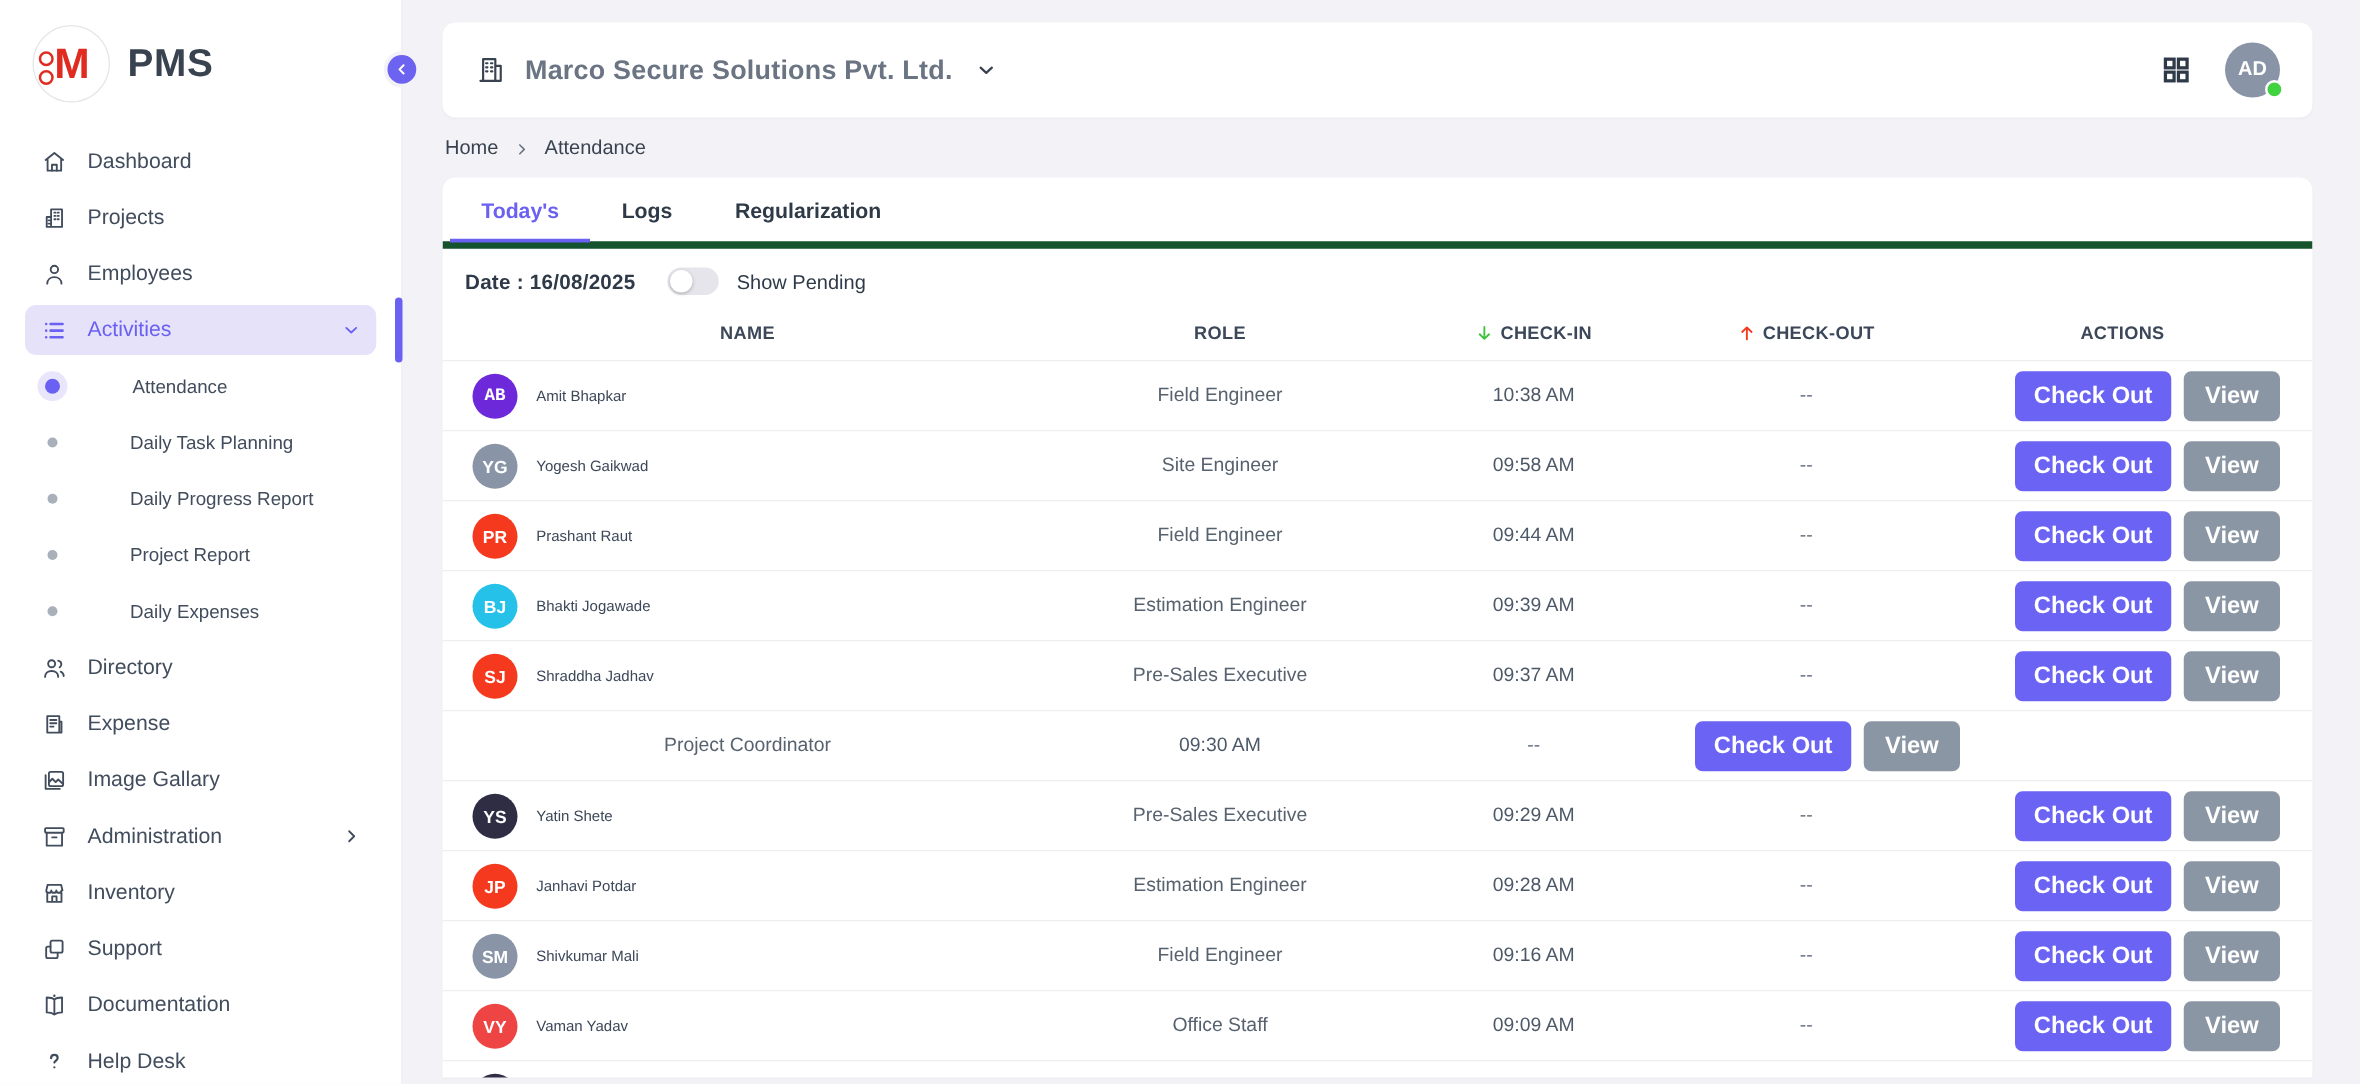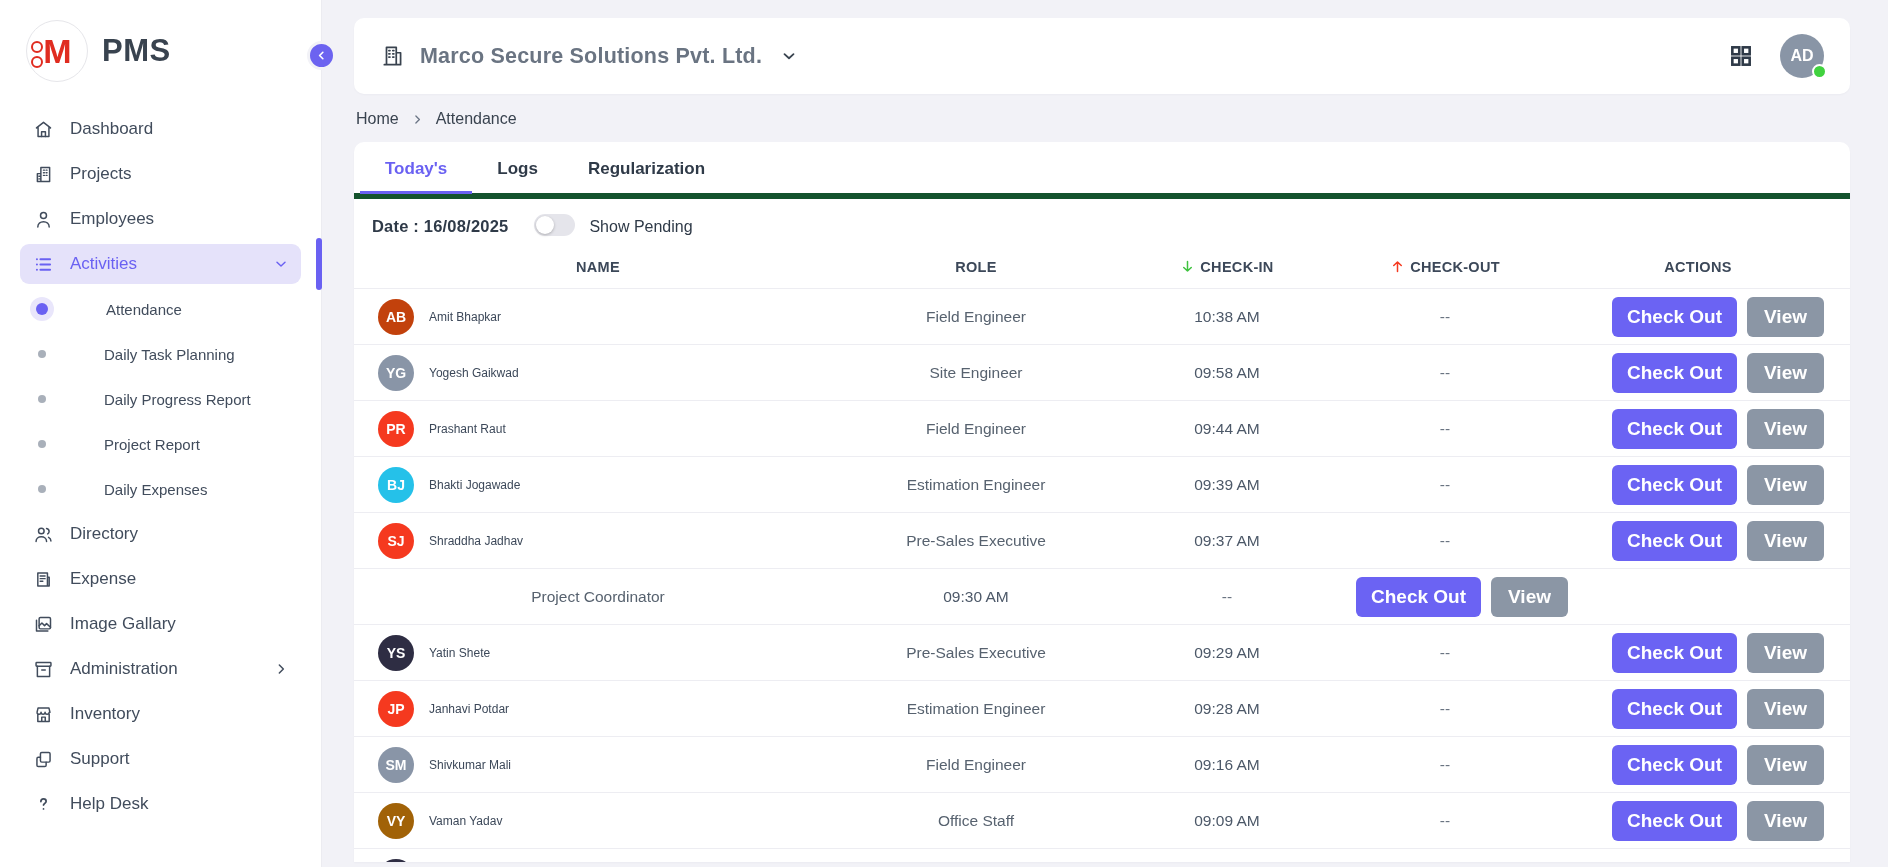--- a/index.html
+++ b/index.html
@@ -245,20 +245,30 @@
             <rect x="8.5" y="4" width="11" height="11" rx="1.5"></rect>
             <path d="M15 15v3.5A1.5 1.5 0 0 1 13.5 20H6a1.5 1.5 0 0 1-1.5-1.5V11A1.5 1.5 0 0 1 6 9.5h2.5"></path>
           </svg>
         </span>
     <span class="s-label">Support</span>
     <span class="s-trail"></span>
   </div>
       <div class="side-item">
     <span class="s-icon">
           <svg viewBox="0 0 24 24">
+            <path d="M12 6.5C10.4 5 8 4.6 5 4.6v13.6c3 0 5 .5 7 2 2-1.5 4-2 7-2V4.6c-3 0-5.4.4-7 1.9zM12 6.5v13"></path>
+            <circle cx="12" cy="3" r="1.1" fill="currentColor" stroke="none"></circle>
+          </svg>
+        </span>
+    <span class="s-label">Documentation</span>
+    <span class="s-trail"></span>
+  </div>
+      <div class="side-item">
+    <span class="s-icon">
+          <svg viewBox="0 0 24 24">
             <path d="M9 8.6C9 6.9 10.3 5.6 12 5.6s3 1.2 3 2.8c0 2.1-2.5 2.4-3 4.2M12 17h.01" stroke-width="2"></path>
           </svg>
         </span>
     <span class="s-label">Help Desk</span>
     <span class="s-trail"></span>
   </div>
     </nav>
 </aside>
 
 <div class="collapse-btn">
@@ -335,21 +345,21 @@
             <path d="M12 20V5M6 10.5l6-5.8 6 5.8"></path>
           </svg>
         <span>CHECK-OUT</span>
       </div>
       <div class="hc hc-actions">ACTIONS</div>
     </div>
 
     <div id="rows">
         <div class="t-grid row">
     <div class="cell-name">
-      <span class="row-avatar" style="background: #c2410c;">AB</span>
+      <span class="row-avatar" style="background: #6d28d9; font-family: Liberation Mono, monospace;">AB</span>
       <span class="p-name">Amit Bhapkar</span>
     </div>
     <div class="p-role">Field Engineer</div>
     <div class="p-in">10:38 AM</div>
     <div class="p-out">--</div>
     <div class="cell-actions">
       <button class="btn btn-checkout">Check Out</button>
       <button class="btn btn-view">View</button>
     </div>
   </div>
@@ -448,21 +458,21 @@
     <div class="p-role">Field Engineer</div>
     <div class="p-in">09:16 AM</div>
     <div class="p-out">--</div>
     <div class="cell-actions">
       <button class="btn btn-checkout">Check Out</button>
       <button class="btn btn-view">View</button>
     </div>
   </div>
         <div class="t-grid row">
     <div class="cell-name">
-      <span class="row-avatar" style="background: #a16207;">VY</span>
+      <span class="row-avatar" style="background: #ef4444;">VY</span>
       <span class="p-name">Vaman Yadav</span>
     </div>
     <div class="p-role">Office Staff</div>
     <div class="p-in">09:09 AM</div>
     <div class="p-out">--</div>
     <div class="cell-actions">
       <button class="btn btn-checkout">Check Out</button>
       <button class="btn btn-view">View</button>
     </div>
   </div>

